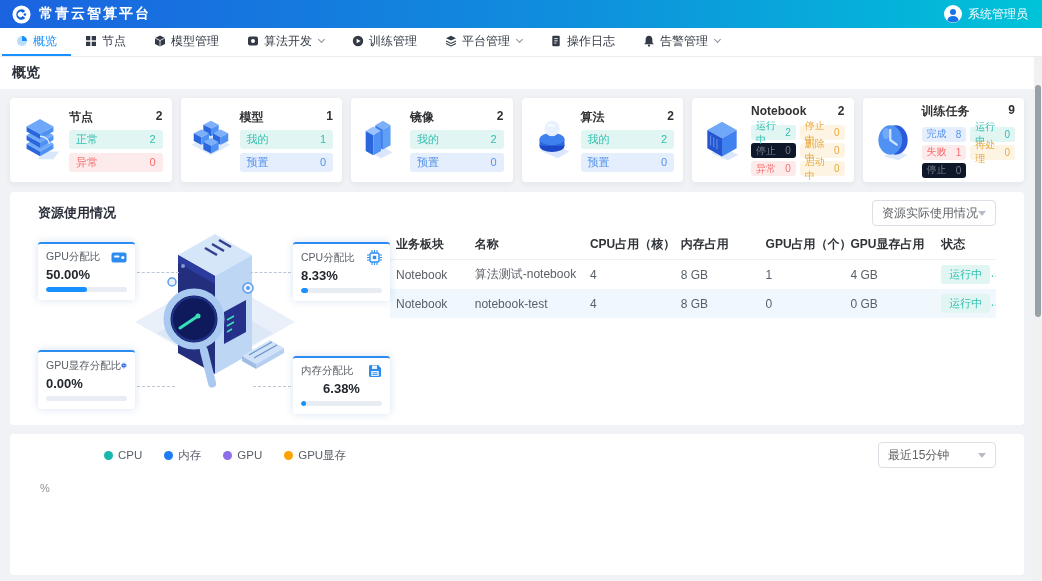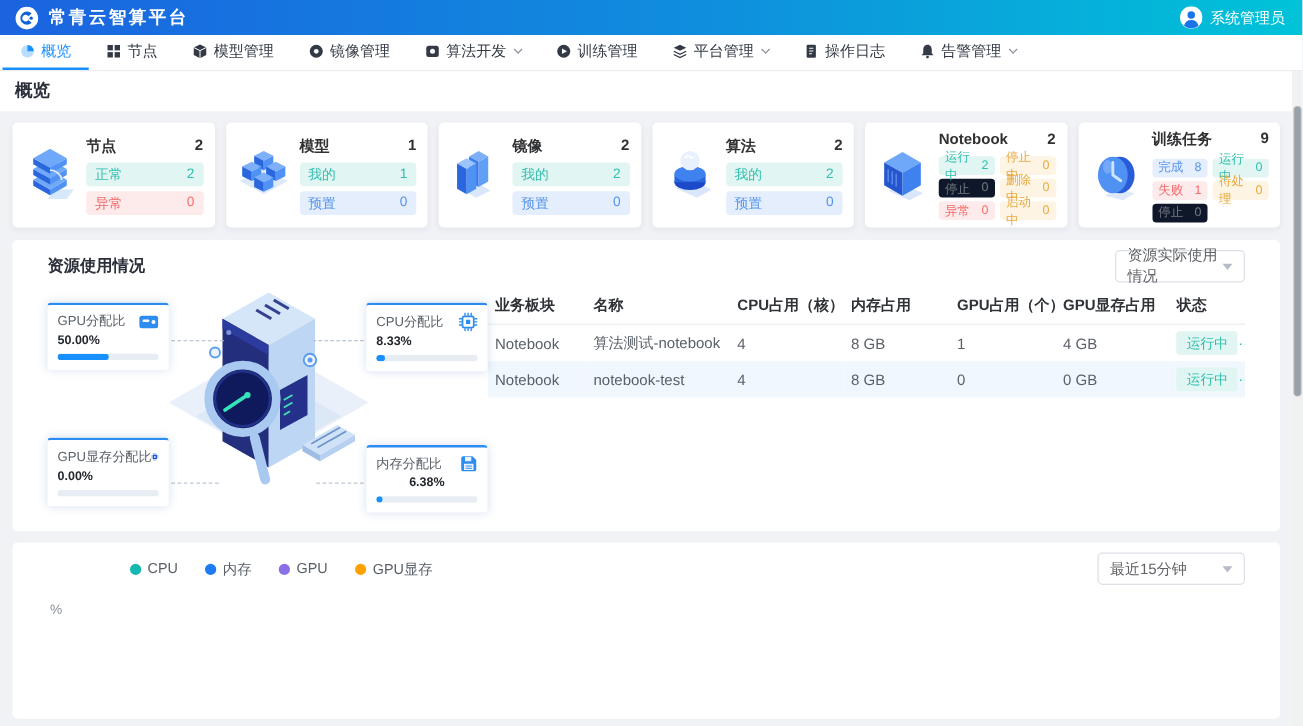--- a/index.html
+++ b/index.html
@@ -48,36 +48,36 @@
   .b-blue   { background:#e4eefc; color:#5593ea; }
   .b-gray   { background:#0f172a; color:#767b84; }
   .b-orange { background:#fdf4e3; color:#e8a83e; }
 
   
   .panel { background:#fff; border-radius:4px; padding:8px 28px; }
   .resource-panel { margin-top:10px; height:233px; }
   .chart-panel { margin-top:9px; height:141px; }
   .panel-head { display:flex; justify-content:space-between; align-items:center; }
   .panel-title { font-size:13px; font-weight:bold; color:#2a2f3a; }
-  .select { width:104px; height:26px; border:1px solid #dcdfe6; border-radius:4px; background:#fff;
+  .select { width:124px; height:26px; border:1px solid #dcdfe6; border-radius:4px; background:#fff;
     display:flex; align-items:center; justify-content:space-between; padding:0 9px;
     font-size:12px; color:#606266; cursor:pointer; }
   .sel-caret { width:0; height:0; border-left:4px solid transparent; border-right:4px solid transparent;
     border-top:5px solid #b6bcc6; }
 
   
   .resource-body { display:flex; margin-top:4px; }
   .resource-left { position:relative; flex:0 0 352px; width:352px; height:194px; }
   .server-illus { position:absolute; left:92px; top:-6px; }
   .conn { position:absolute; height:0; border-top:1px dashed #bcc6d4; }
   .gauge { position:absolute; width:97px; background:#fff; border-top:2px solid #2d8cf0;
     border-radius:3px; box-shadow:0 0 8px rgba(40,90,170,.18); padding:6px 8px 8px; }
   .gauge-top { display:flex; justify-content:space-between; align-items:center;
     font-size:10.5px; color:#5a6068; white-space:nowrap; }
-  .gauge-value { font-size:10px; font-weight:bold; color:#23272e; margin:3px 0 5px; }
+  .gauge-value { font-size:13px; font-weight:bold; color:#23272e; margin:3px 0 5px; }
   .gauge-bar { height:5px; border-radius:3px; background:#e8ecf3; overflow:hidden; }
   .gauge-fill { height:100%; background:#1890ff; border-radius:3px; }
 
   .resource-right { flex:1; min-width:0; margin-left:0; }
   table { width:100%; border-collapse:collapse; font-size:12px; color:#5a6068; table-layout:fixed; }
   th { font-size:12px; color:#2f3338; font-weight:bold; text-align:left; padding:6px 6px;
     border-bottom:1px solid #eef0f4; white-space:nowrap; }
   td { padding:5px 6px; white-space:nowrap; overflow:hidden; text-overflow:ellipsis; }
   tr.alt { background:#f0f8fe; }
   .st-badge { display:inline-block; background:#e1f5f2; color:#2fbfae; font-size:11px;
@@ -133,27 +133,20 @@
         <rect x="6.7" y="6.7" width="4.3" height="4.3" fill="currentColor"></rect>
       </svg>
     <span>节点</span>
   </div>
   <div class="nav-item">
     <svg width="12" height="12" viewBox="0 0 12 12">
         <path d="M6 0.5 L11 3 V9 L6 11.5 L1 9 V3 Z" fill="currentColor"></path>
         <path d="M1 3 L6 5.5 L11 3 M6 5.5 V11.5" stroke="#fff" stroke-width=".8" fill="none"></path>
       </svg>
     <span>模型管理</span>
-  </div>
-  <div class="nav-item">
-    <svg width="12" height="12" viewBox="0 0 12 12">
-        <circle cx="6" cy="6" r="5.2" fill="currentColor"></circle>
-        <circle cx="6" cy="6" r="1.9" fill="#fff"></circle>
-      </svg>
-    <span>镜像管理</span>
   </div>
   <div class="nav-item">
     <svg width="12" height="12" viewBox="0 0 12 12">
         <rect x="1" y="1.5" width="10" height="9" rx="2" fill="currentColor"></rect>
         <circle cx="6" cy="6" r="2" fill="#fff"></circle>
       </svg>
     <span>算法开发</span>
     <span class="nav-caret"></span>
   </div>
   <div class="nav-item">

